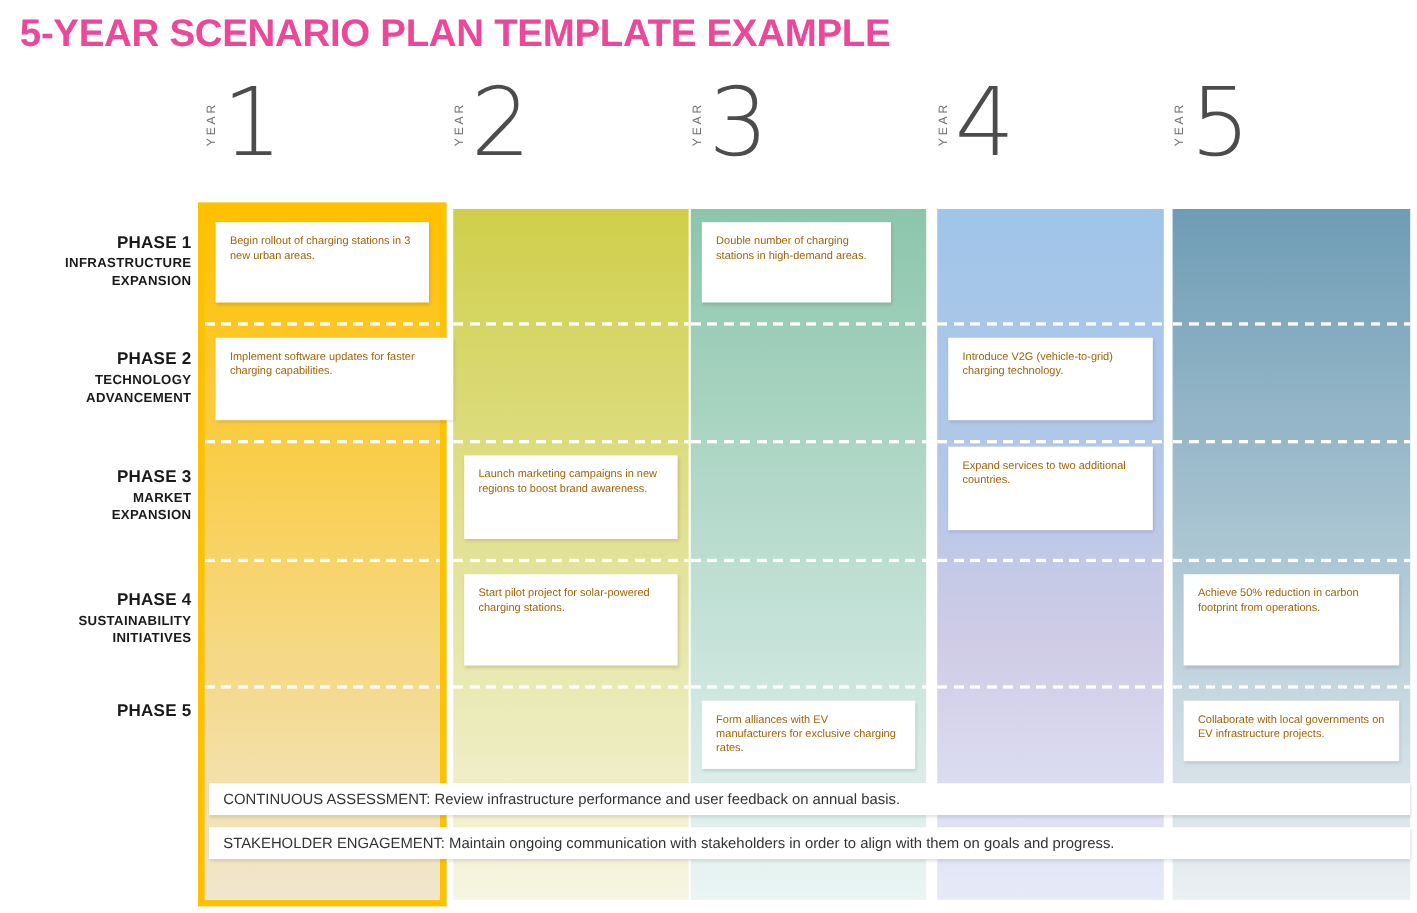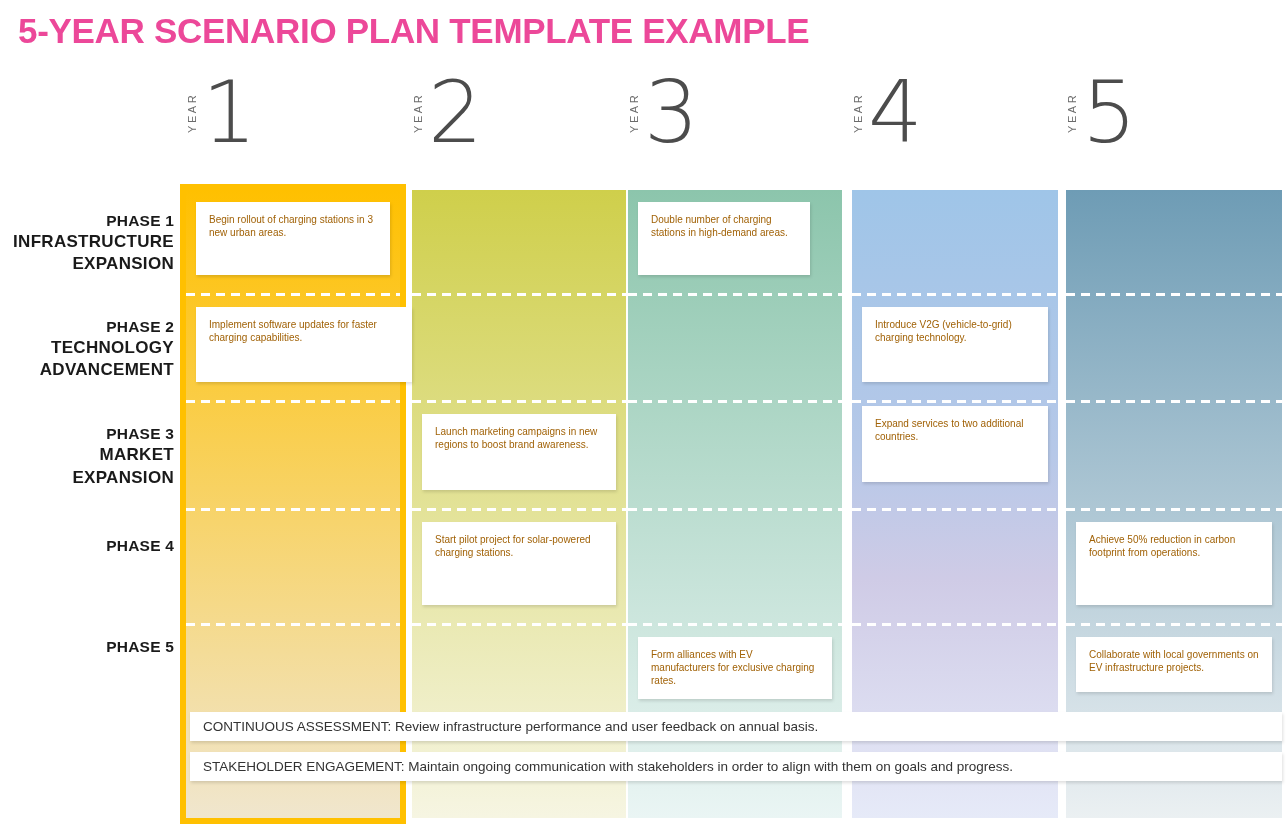--- a/index.html
+++ b/index.html
@@ -108,21 +108,21 @@
     width: 174px;
     text-align: right;
     color: #1a1a1a;
   }
   .phase-title {
     font-size: 15.5px;
     font-weight: bold;
     letter-spacing: 0.2px;
   }
   .phase-sub {
-    font-size: 17px;
+    font-size: 12px;
     font-weight: bold;
     letter-spacing: 0.3px;
     line-height: 1.35;
     margin-top: 1px;
   }
 
   
   .banner {
     position: absolute;
     left: 190px;
@@ -218,20 +218,21 @@
     <div class="phase" style="top: 317.5px;">
       <div class="phase-title">PHASE 2</div>
       <div class="phase-sub">TECHNOLOGY<br>ADVANCEMENT</div>
     </div>
     <div class="phase" style="top: 425px;">
       <div class="phase-title">PHASE 3</div>
       <div class="phase-sub">MARKET<br>EXPANSION</div>
     </div>
     <div class="phase" style="top: 536.5px;">
       <div class="phase-title">PHASE 4</div>
+      <div class="phase-sub">SUSTAINABILITY<br>INITIATIVES</div>
     </div>
     <div class="phase" style="top: 637.5px;">
       <div class="phase-title">PHASE 5</div>
     </div>
   </div>
 <div id="cards-layer">
     <div class="card" style="left: 196px; width: 194px; top: 202px; min-height: 73px;">Begin rollout of charging stations in 3 new urban areas.</div>
     <div class="card" style="left: 196px; width: 216px; top: 307px; min-height: 75px;">Implement software updates for faster charging capabilities.</div>
     <div class="card" style="left: 422px; width: 194px; top: 414px; min-height: 76px;">Launch marketing campaigns in new regions to boost brand awareness.</div>
     <div class="card" style="left: 422px; width: 194px; top: 522px; min-height: 83px;">Start pilot project for solar-powered charging stations.</div>

